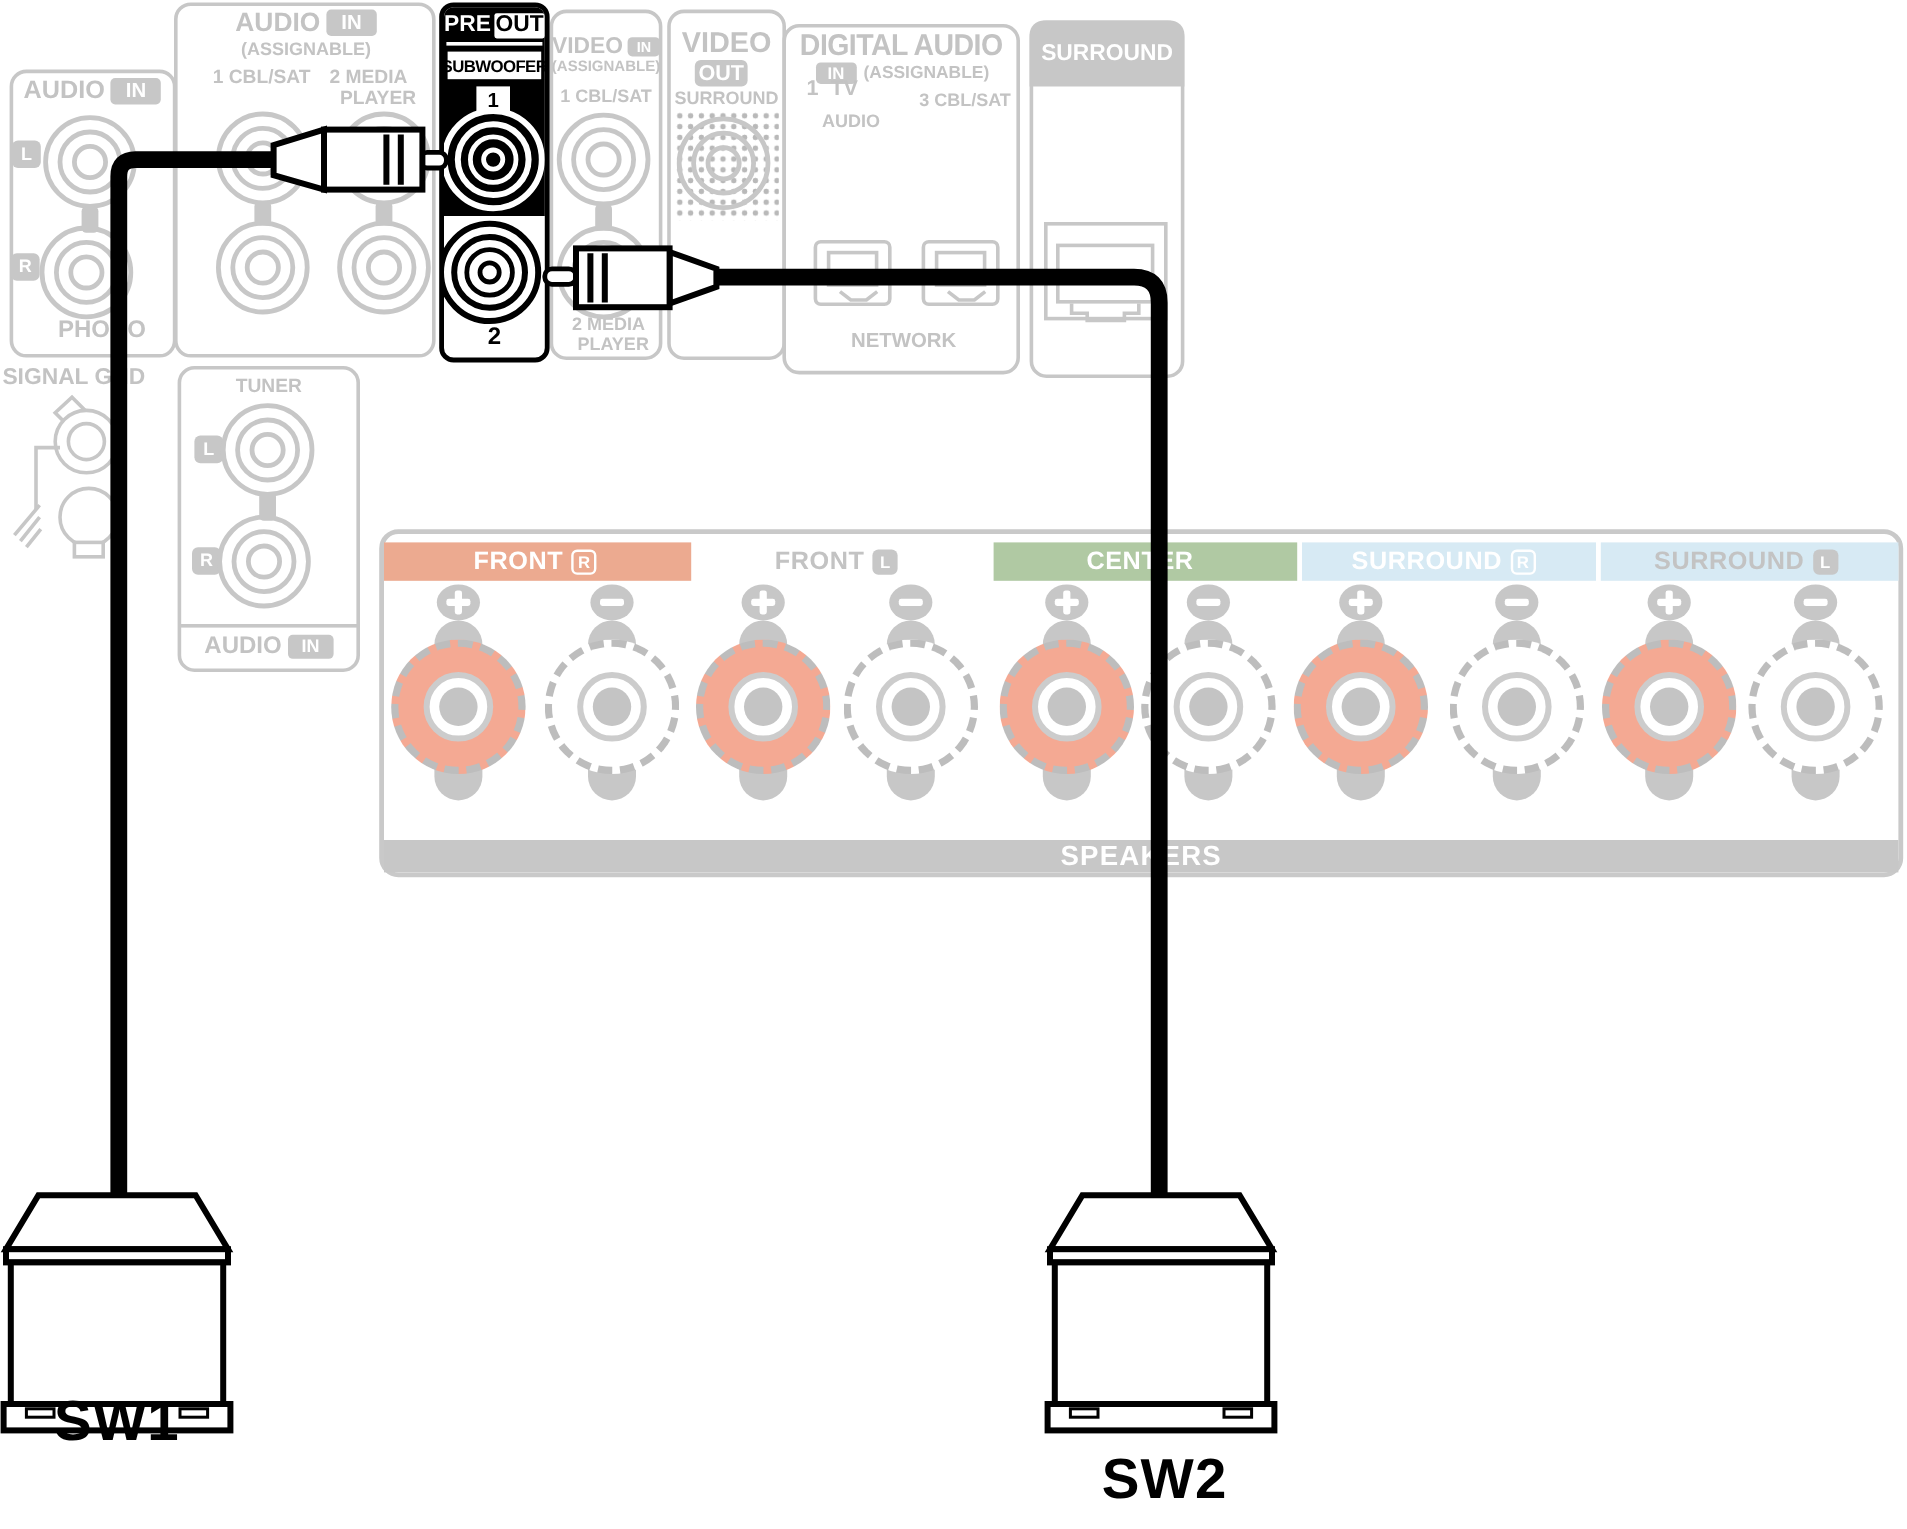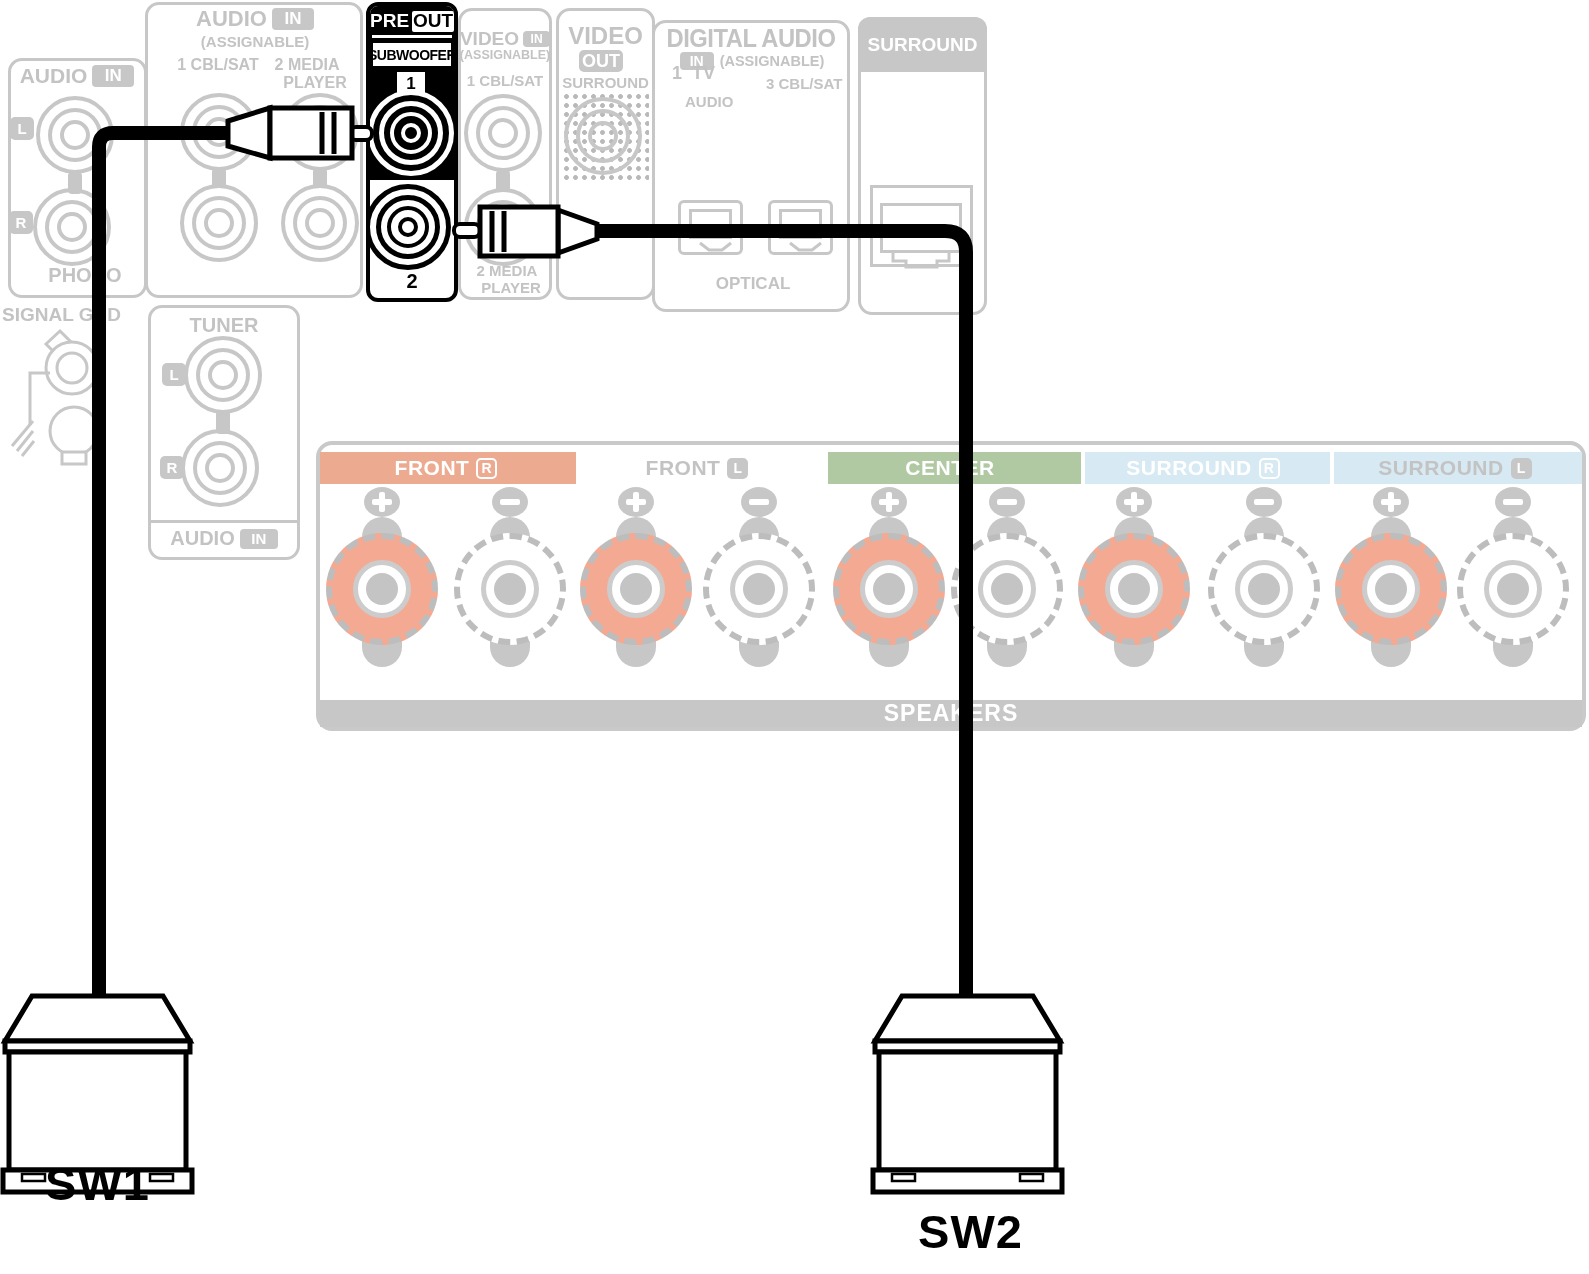--- a/index.html
+++ b/index.html
@@ -94,21 +94,21 @@
 
   <div class="row" style="left:155px;top:6px;width:200px">
     <span class="gtxt" style="font-size:22px">AUDIO</span>
     <span class="gbadge">IN</span>
   </div>
   <div class="gtxt ctr abs" style="left:155px;top:33px;width:200px;font-size:15px">(ASSIGNABLE)</div>
   <div class="gtxt ctr abs" style="left:168px;top:56px;width:100px;font-size:16px">1 CBL/SAT</div>
   <div class="gtxt ctr abs" style="left:262px;top:56px;width:90px;font-size:16px">2 MEDIA</div>
   <div class="gtxt ctr abs" style="left:275px;top:74px;width:80px;font-size:16px">PLAYER</div>
 
-  <div class="gtxt ctr abs" style="left:164px;top:314px;width:120px;font-size:20px">TUNER</div>
+  <div class="gtxt ctr abs" style="left:164px;top:314px;width:120px;font-size:16px">TUNER</div>
   <span class="sq" style="position:absolute;left:162px;top:363px;width:24px;height:23px;font-size:15px">L</span>
   <span class="sq" style="position:absolute;left:160px;top:456px;width:24px;height:23px;font-size:15px">R</span>
   <div class="abs" style="left:150px;top:520px;width:148px;height:3px;background:#c7c7c7"></div>
   <div class="row" style="left:158px;top:527px;width:132px">
     <span class="gtxt" style="font-size:20px">AUDIO</span>
     <span class="gbadge" style="width:38px;height:20px;font-size:15px">IN</span>
   </div>
 
   <div class="preout">
     <div class="black"></div>
@@ -153,21 +153,21 @@
     <span class="gbadge md">IN</span>
     <span class="gtxt" style="font-size:14.5px">(ASSIGNABLE)</span>
   </div>
   <div class="gtxt abs" style="left:672px;top:63px;font-size:18px;white-space:pre">1  TV</div>
   <div class="gtxt abs" style="left:685px;top:93px;font-size:15px">AUDIO</div>
   <div class="gtxt abs" style="left:766px;top:75px;font-size:15px">3 CBL/SAT</div>
   <div class="port" style="left:678px;top:200px;width:65px;height:55px;border-radius:6px"></div>
   <div class="port" style="left:689px;top:209px;width:43px;height:30px"></div>
   <div class="port" style="left:768px;top:200px;width:65px;height:55px;border-radius:6px"></div>
   <div class="port" style="left:779px;top:209px;width:43px;height:30px"></div>
-  <div class="gtxt ctr abs" style="left:703px;top:274px;width:100px;font-size:17px">OPTICAL</div>
+  <div class="gtxt ctr abs" style="left:703px;top:274px;width:100px;font-size:17px">NETWORK</div>
 
   <div class="netband">
     <span>SURROUND</span>
   </div>
   <div class="port" style="left:870px;top:185px;width:103px;height:82px"></div>
   <div class="port" style="left:880px;top:203px;width:82px;height:50px"></div>
 
   <div class="spkbox"></div>
   <div id="bands">
       <div class="band" style="left: 320px; width: 256px; background: rgb(236, 170, 144);"></div>

